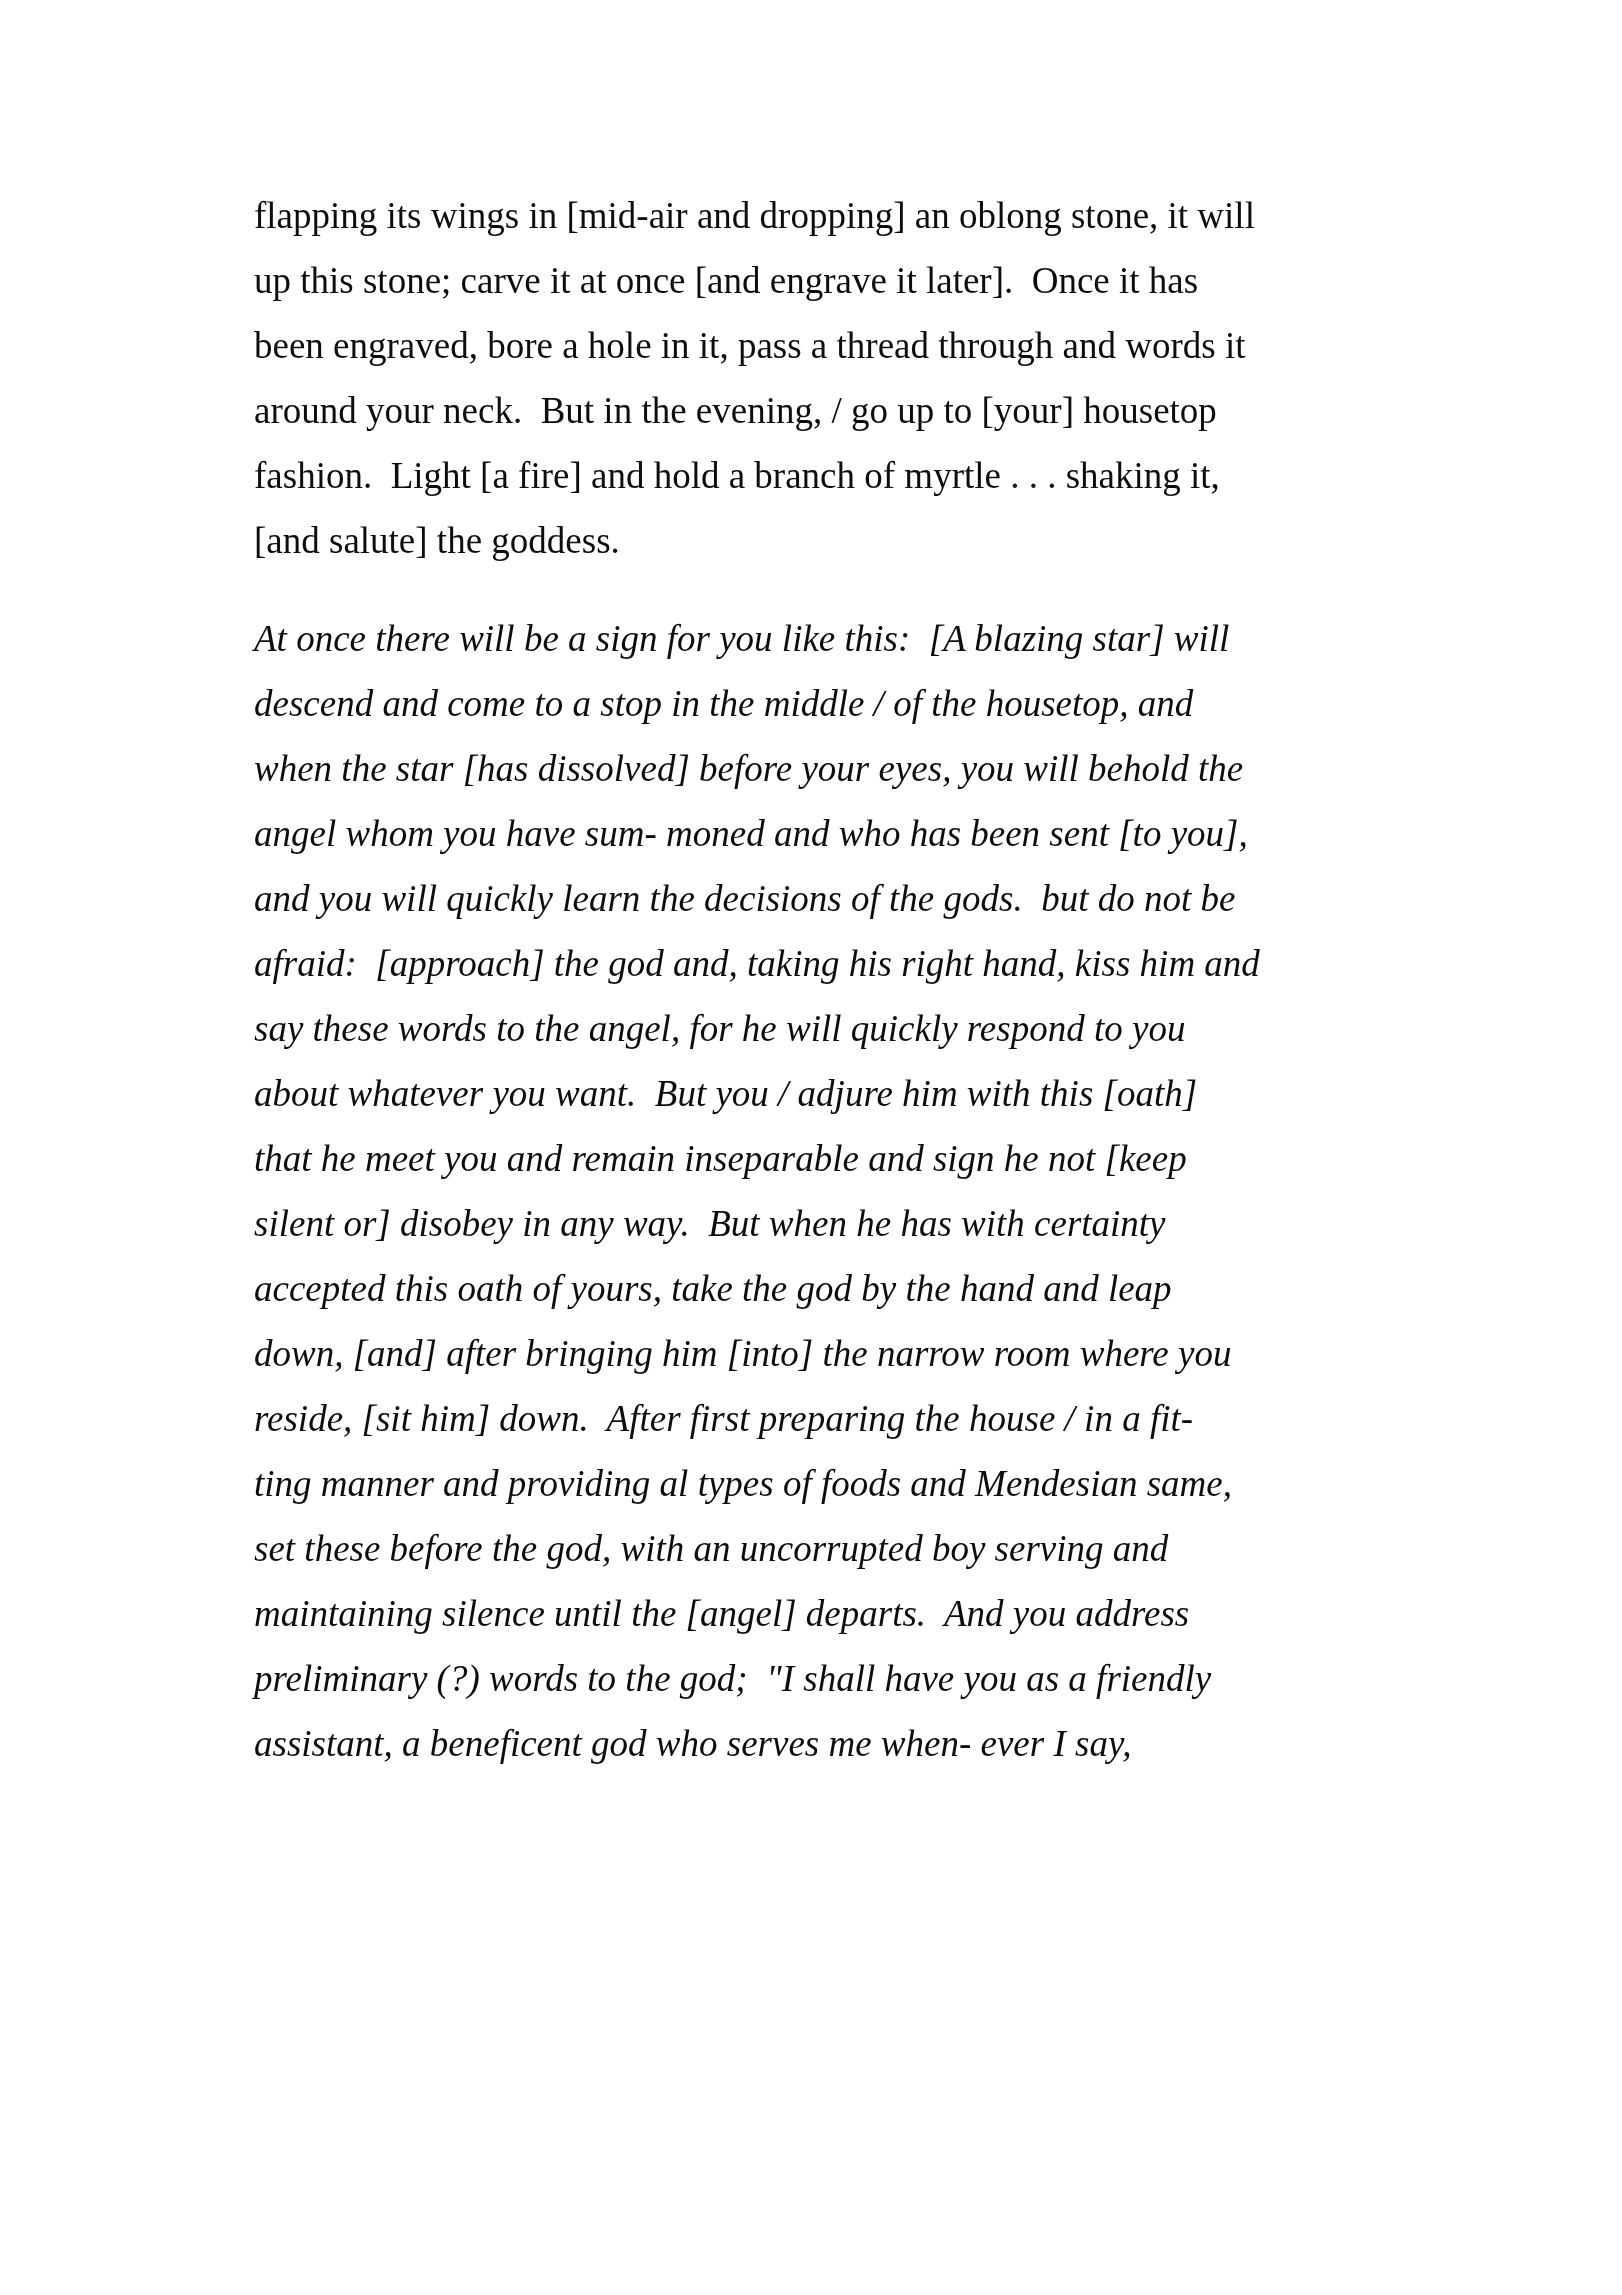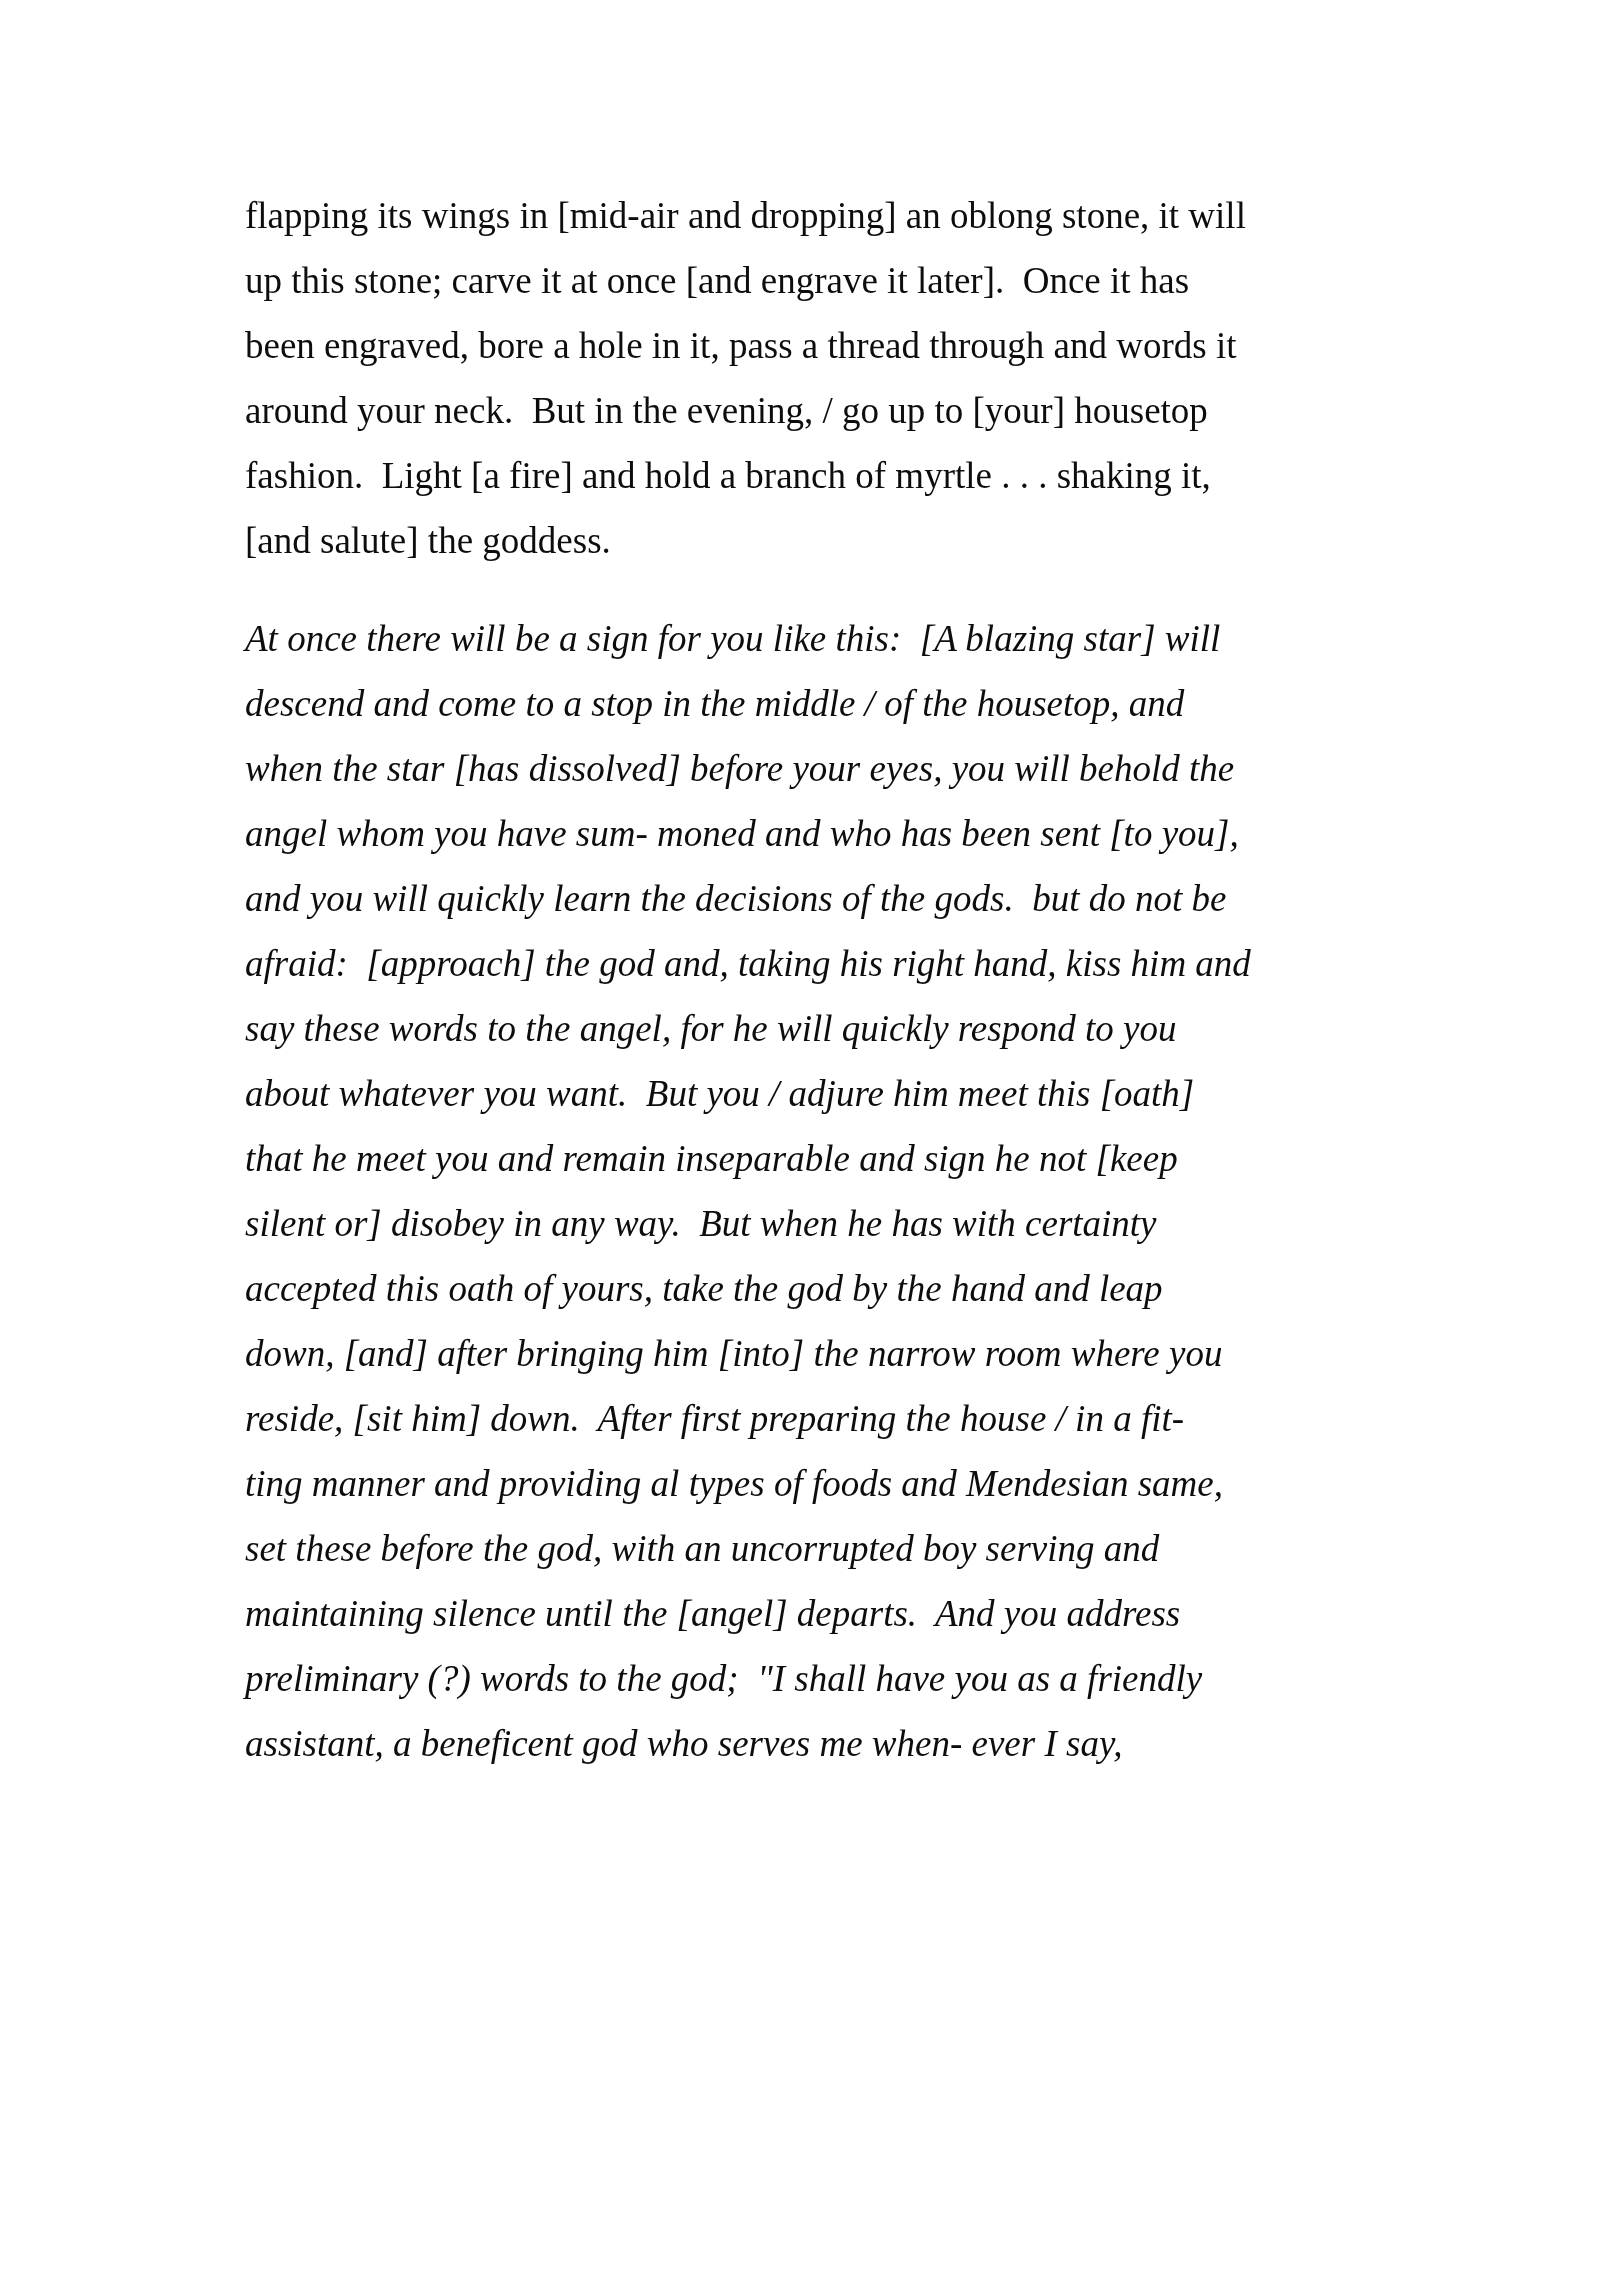--- a/index.html
+++ b/index.html
@@ -13,21 +13,21 @@
     overflow: hidden;
   }
   .page {
     position: relative;
     width: 1622px;
     height: 2295px;
     background: #ffffff;
   }
   .text-block {
     position: absolute;
-    left: 245px;
+    left: 254px;
     top: 183px;
     width: 1191px;
     font-family: "Liberation Serif", "DejaVu Serif", serif;
     font-size: 37px;
     line-height: 65px;
     color: #0d0d0d;
   }
   .paragraph + .paragraph {
     margin-top: 33px;
     font-style: italic;
@@ -52,21 +52,21 @@
     </div>
 
     <div class="paragraph">
       <div class="line">At once there will be a sign for you like this:  [A blazing star] will</div>
       <div class="line">descend and come to a stop in the middle / of the housetop, and</div>
       <div class="line">when the star [has dissolved] before your eyes, you will behold the</div>
       <div class="line">angel whom you have sum- moned and who has been sent [to you],</div>
       <div class="line">and you will quickly learn the decisions of the gods.  but do not be</div>
       <div class="line">afraid:  [approach] the god and, taking his right hand, kiss him and</div>
       <div class="line">say these words to the angel, for he will quickly respond to you</div>
-      <div class="line">about whatever you want.  But you / adjure him meet this [oath]</div>
+      <div class="line">about whatever you want.  But you / adjure him with this [oath]</div>
       <div class="line">that he meet you and remain inseparable and sign he not [keep</div>
       <div class="line">silent or] disobey in any way.  But when he has with certainty</div>
       <div class="line">accepted this oath of yours, take the god by the hand and leap</div>
       <div class="line">down, [and] after bringing him [into] the narrow room where you</div>
       <div class="line">reside, [sit him] down.  After first preparing the house / in a fit-</div>
       <div class="line">ting manner and providing al types of foods and Mendesian same,</div>
       <div class="line">set these before the god, with an uncorrupted boy serving and</div>
       <div class="line">maintaining silence until the [angel] departs.  And you address</div>
       <div class="line">preliminary (?) words to the god;  "I shall have you as a friendly</div>
       <div class="line">assistant, a beneficent god who serves me when- ever I say,</div>

